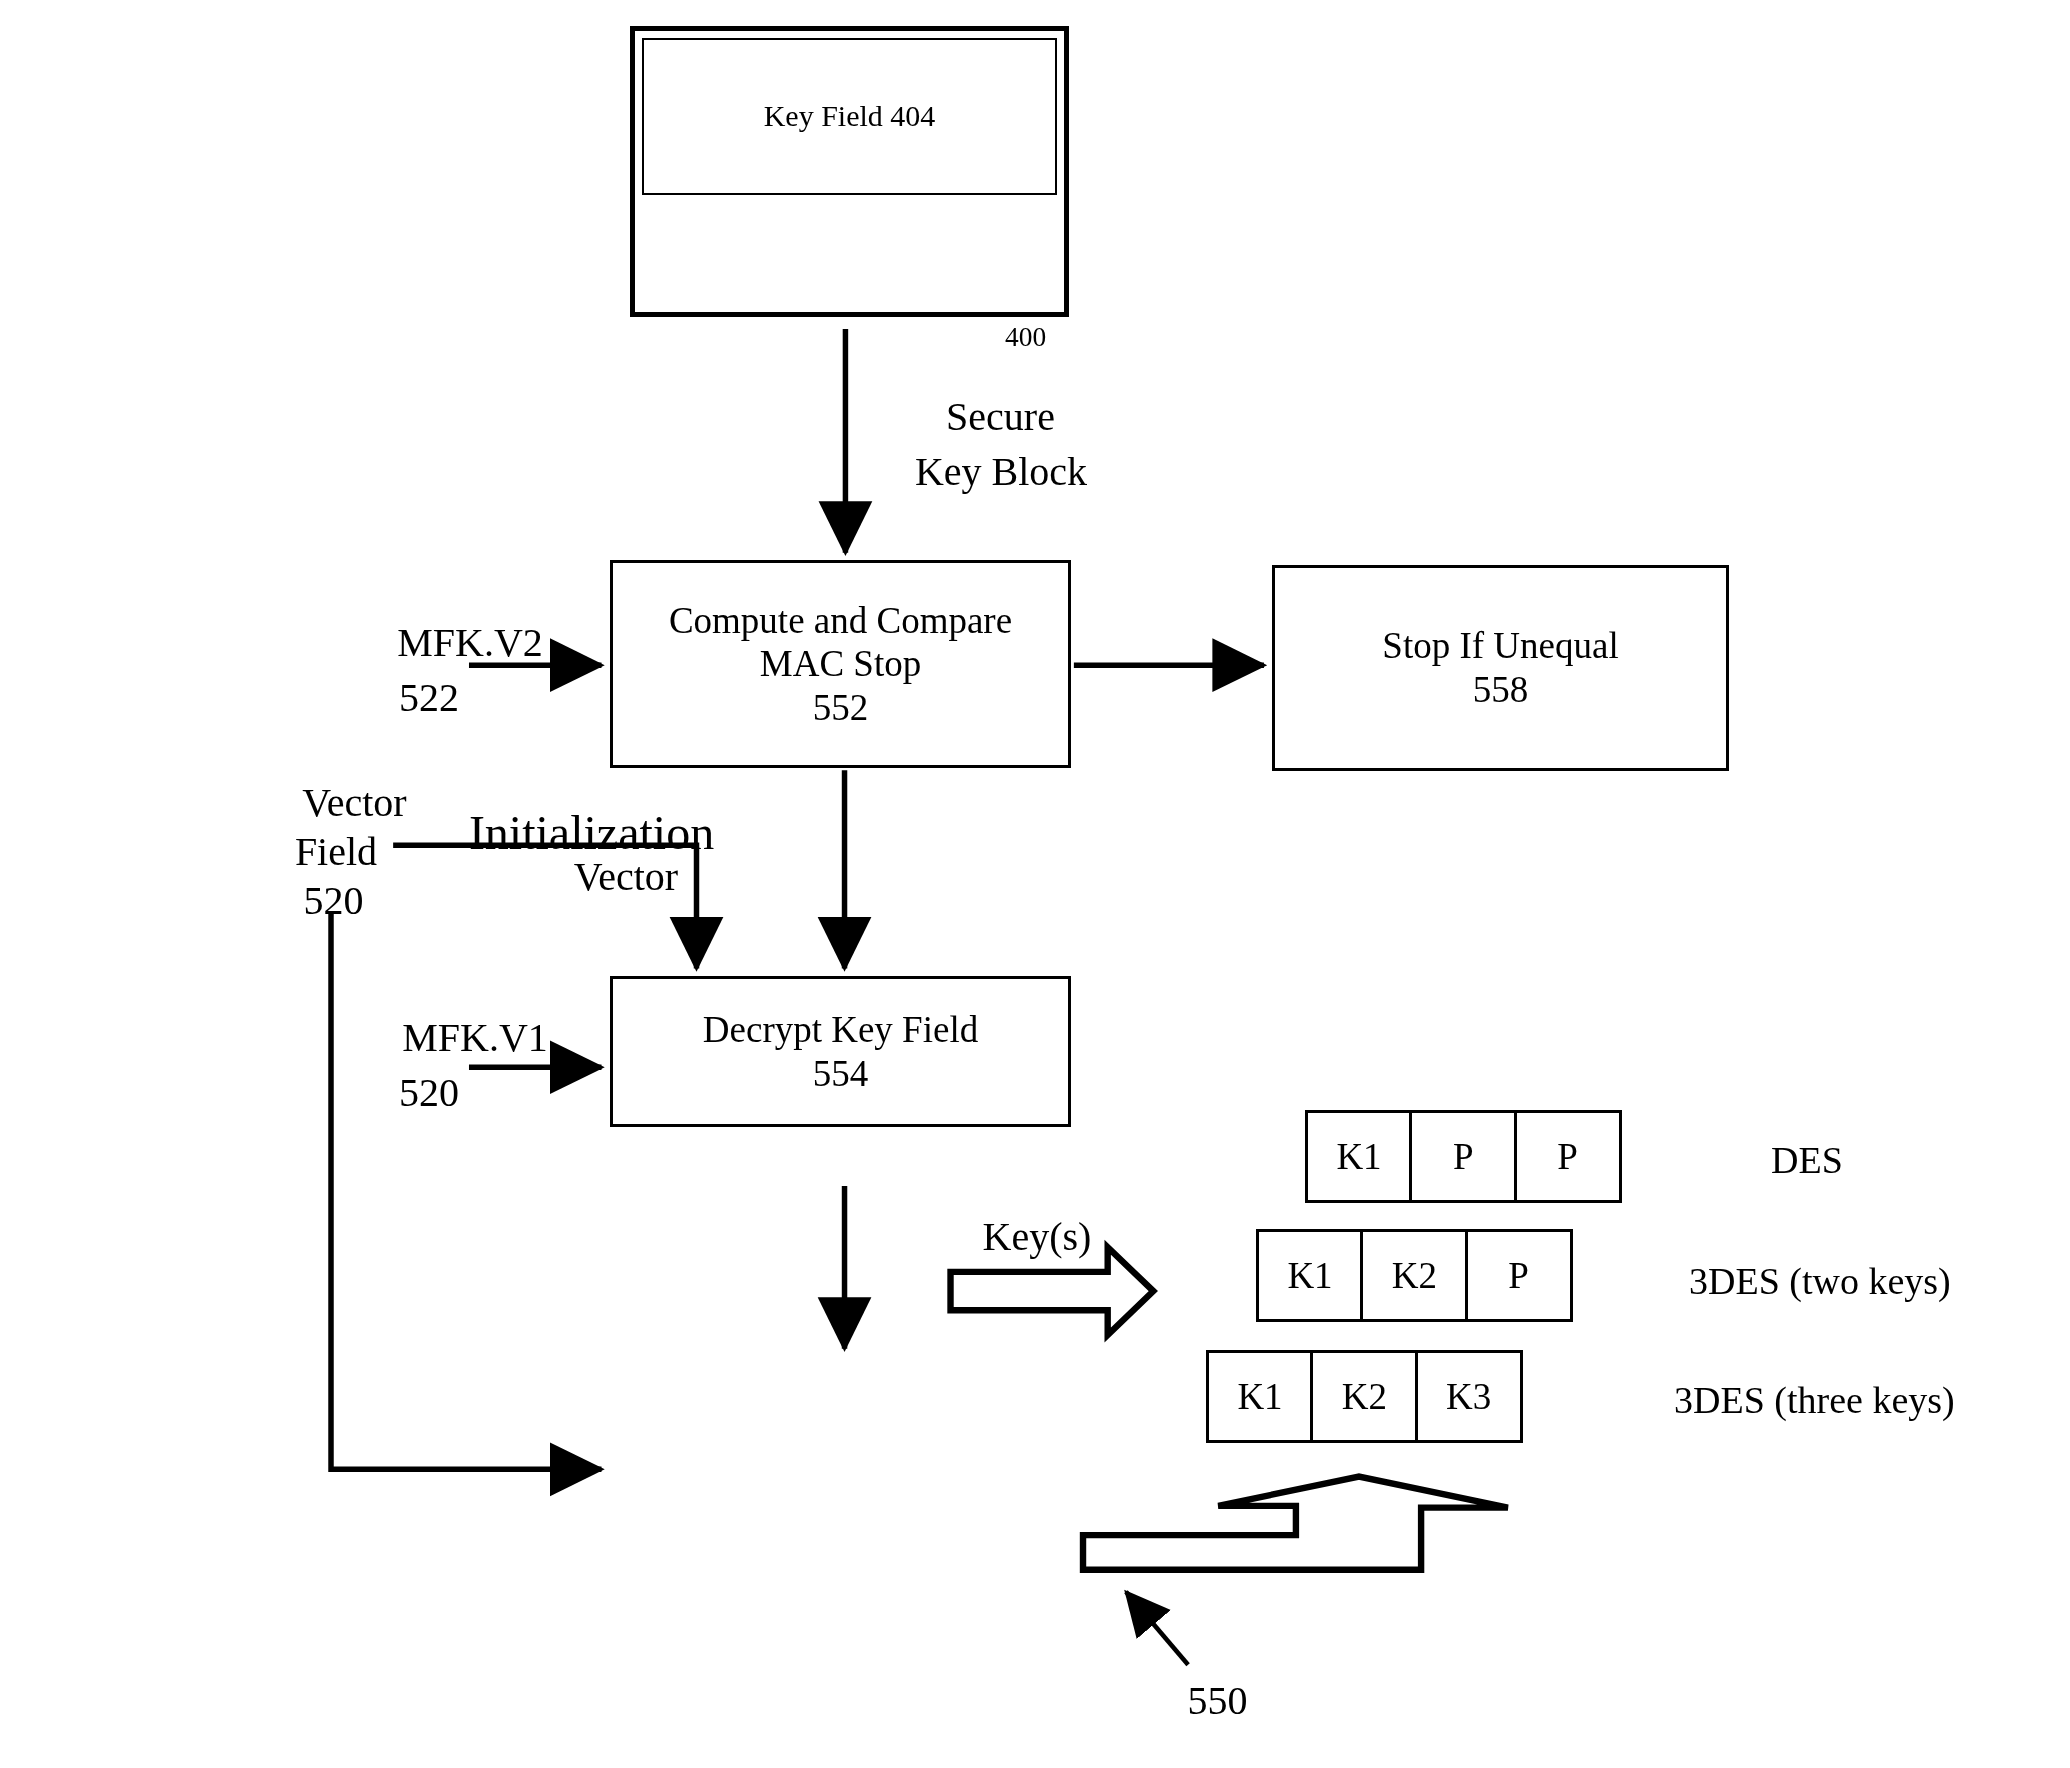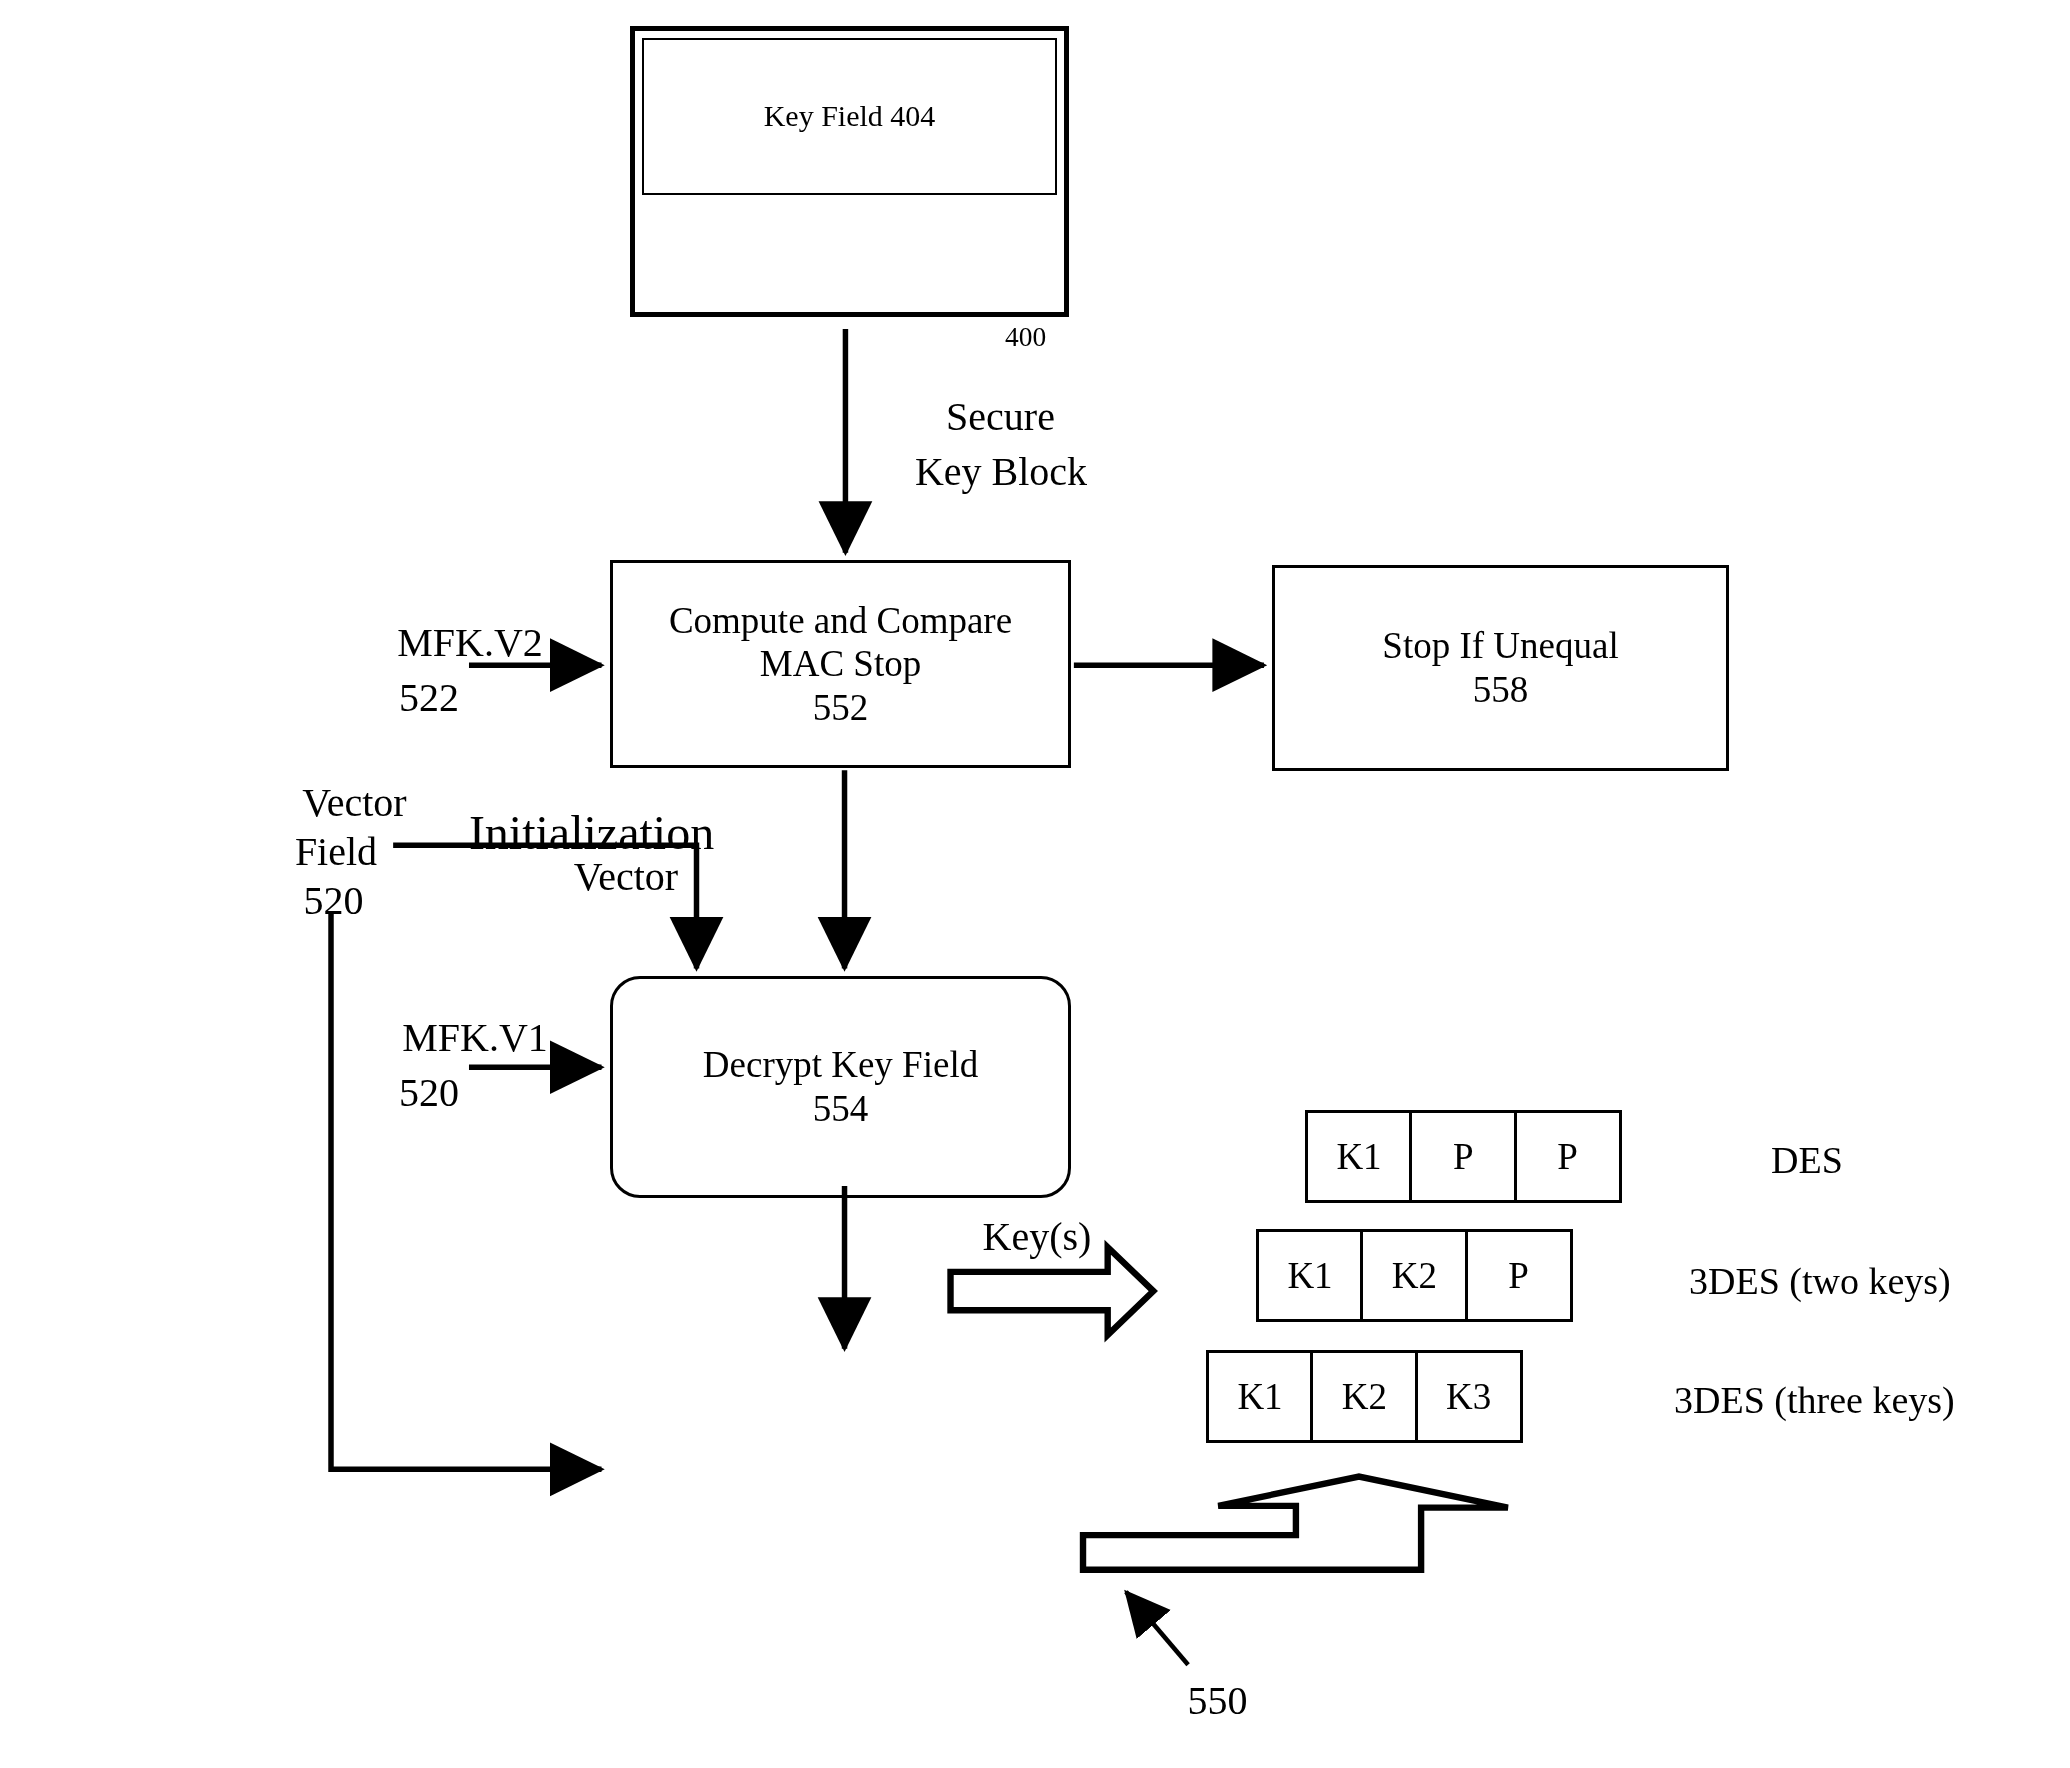--- a/index.html
+++ b/index.html
@@ -115,21 +115,21 @@
     <div>Compute and Compare</div>
     <div>MAC Stop</div>
     <div>552</div>
   </div>
 
   <div class="box" style="left:1272px; top:565px; width:457px; height:206px; font-size:37px;">
     <div>Stop If Unequal</div>
     <div>558</div>
   </div>
 
-  <div class="box" style="left:610px; top:976px; width:461px; height:222px; font-size:37px;border-radius:30px;">
+  <div class="box" style="left:610px; top:976px; width:461px; height:151px; font-size:37px;">
     <div>Decrypt Key Field</div>
     <div>554</div>
   </div>
 
 
   <div class="lbl" style="left:356px; top:621px; width:228px; font-size:40px;">MFK.V2</div>
   <div class="lbl" style="left:365px; top:676px; width:128px; font-size:40px;">522</div>
 
   <div class="lbl" style="left:254px; top:781px; width:201px; font-size:40px;">Vector</div>
   <div class="lbl" style="left:254px; top:830px; width:164px; font-size:40px;">Field</div>

